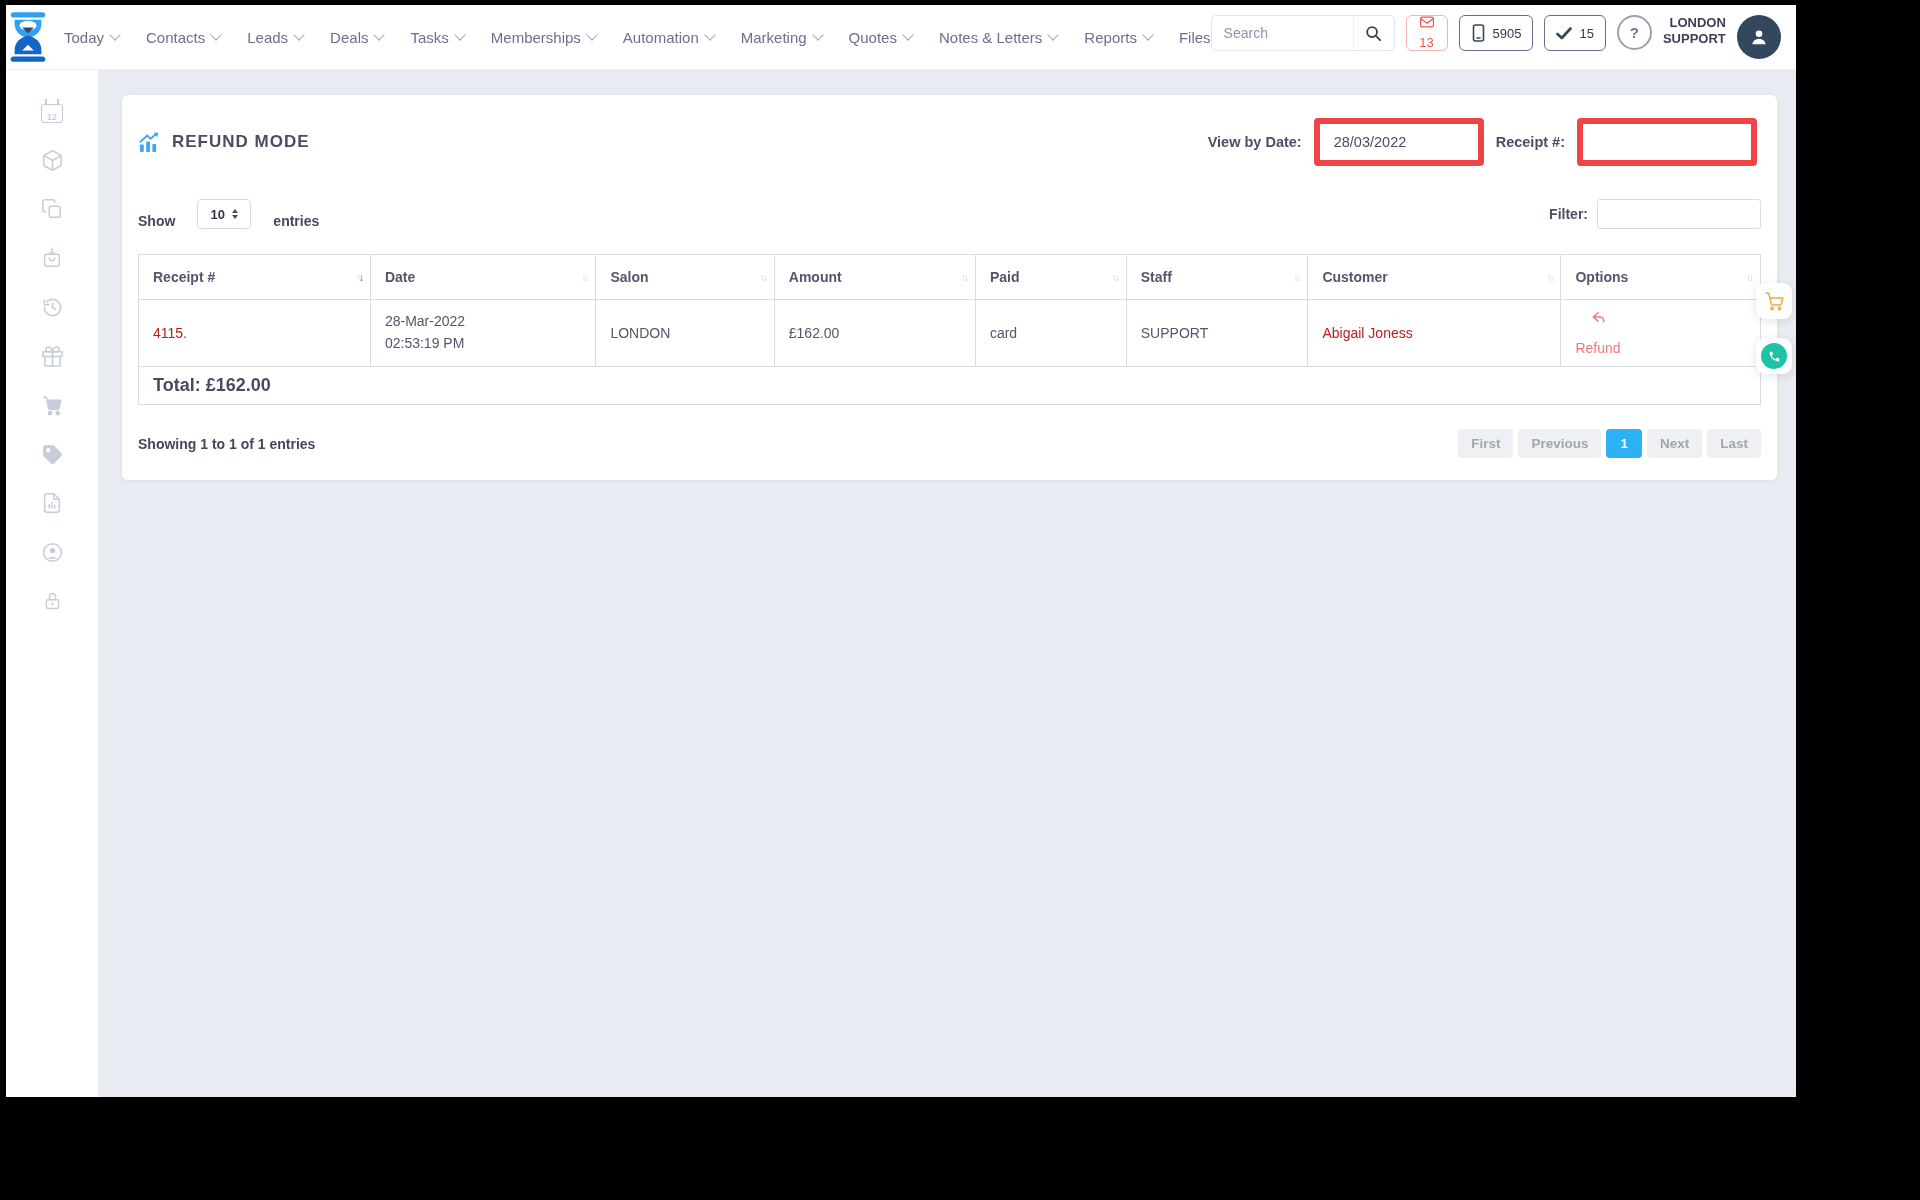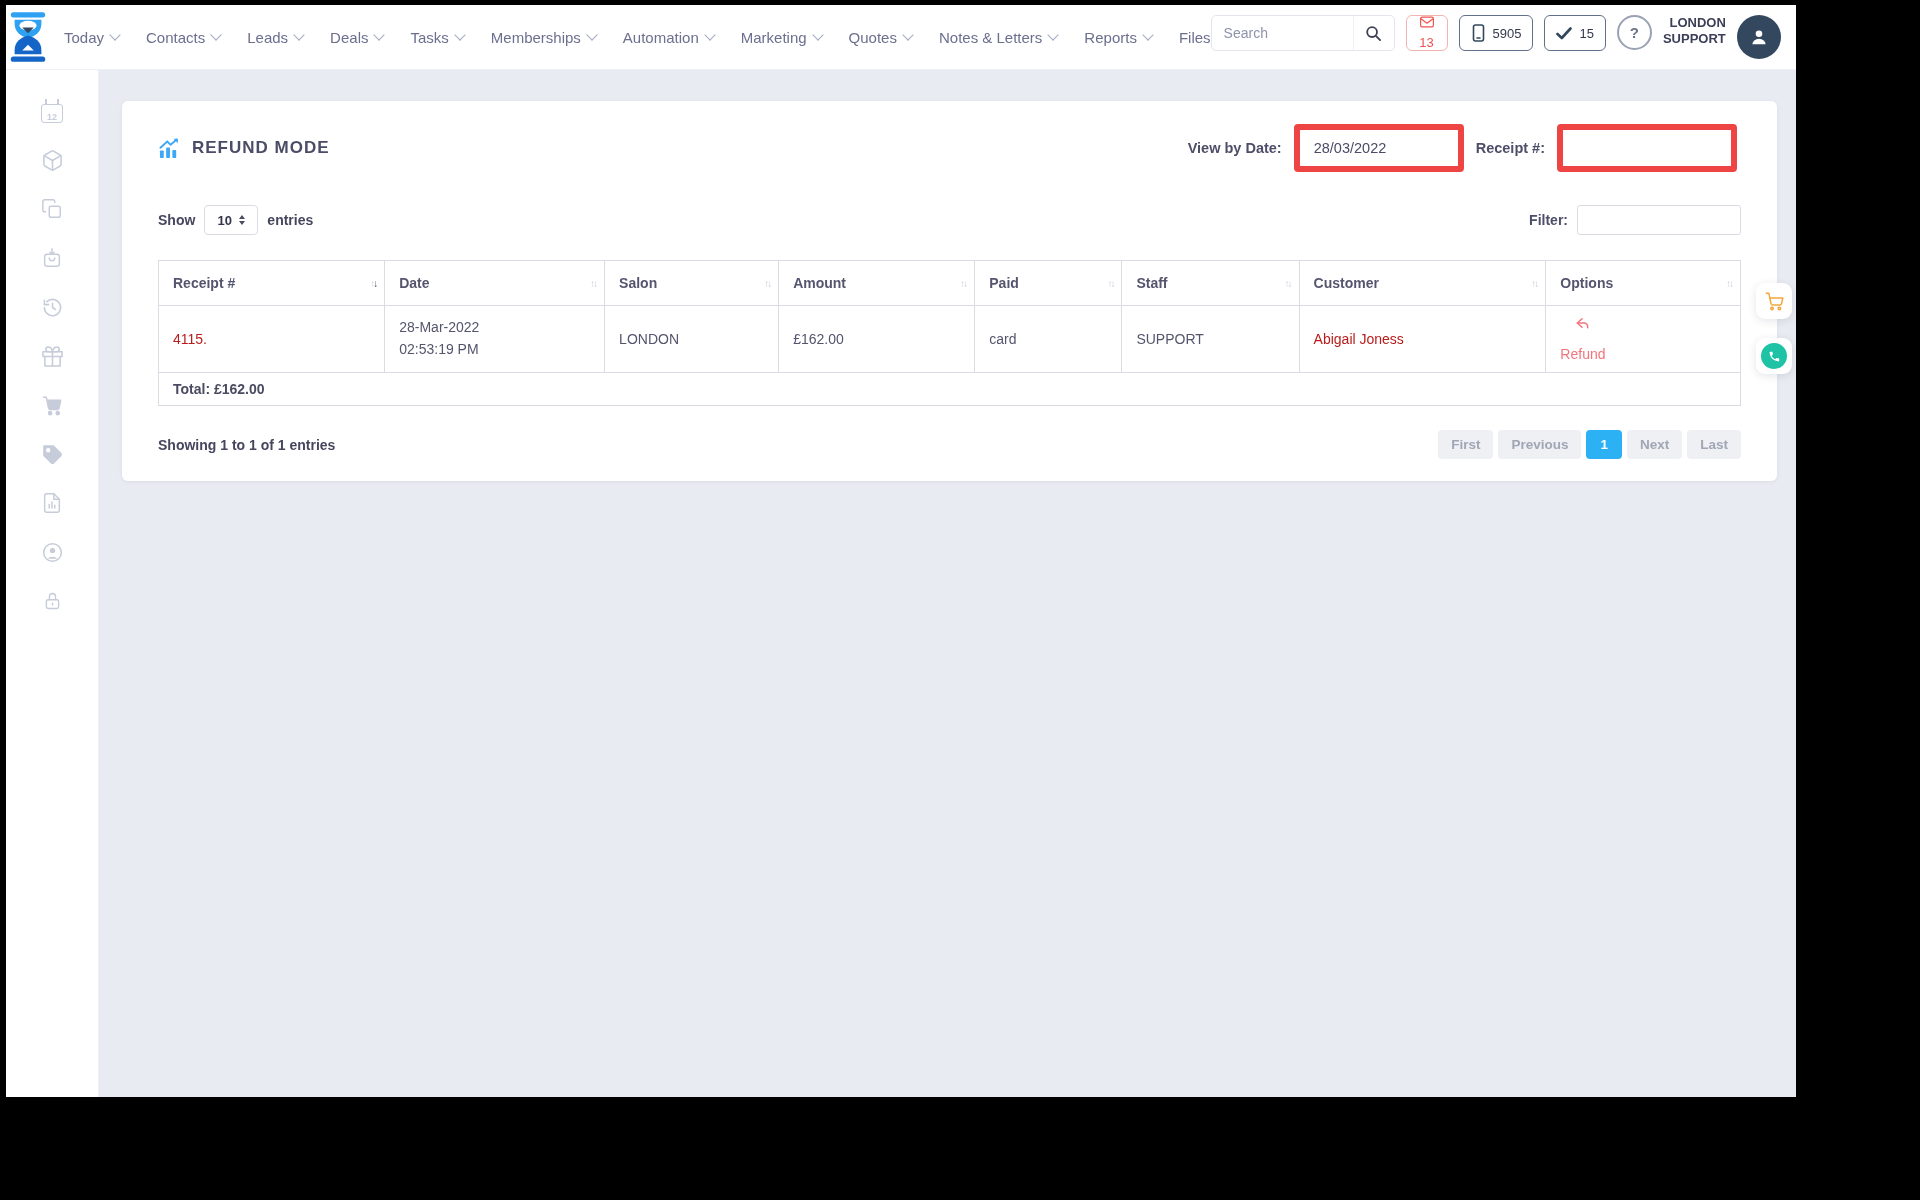--- a/index.html
+++ b/index.html
@@ -25,49 +25,49 @@
   
   .sidebar{position:absolute;left:0;top:64px;bottom:0;width:92px;background:#fff;display:flex;flex-direction:column;align-items:center;padding-top:30px;gap:25px;box-shadow:1px 0 0 #eef0f5;z-index:5;}
   .side-btn{width:26px;height:24px;display:flex;align-items:center;justify-content:center;cursor:pointer;color:#c6ccd9;}
   .cal-icon{width:20px;height:17px;border:1.6px solid #c6ccd9;border-radius:3px;position:relative;margin-top:4px;}
   .cal-icon::before,.cal-icon::after{content:"";position:absolute;top:-6px;width:1.6px;height:5px;background:#c6ccd9;}
   .cal-icon::before{left:3px;} .cal-icon::after{right:3px;}
   .cal-num{position:absolute;left:0;right:0;bottom:0px;text-align:center;font-size:9px;font-weight:700;color:#c6ccd9;}
 
   
   .main{position:absolute;left:92px;top:64px;right:0;bottom:0;}
-  .card{position:absolute;left:24px;top:26px;right:19px;background:#fff;border-radius:6px;box-shadow:0 1px 4px rgba(40,50,90,.07);padding:23px 36px 22px;margin-top:6px;}
+  .card{position:absolute;left:24px;top:26px;right:19px;background:#fff;border-radius:6px;box-shadow:0 1px 4px rgba(40,50,90,.07);padding:23px 16px 22px;}
   .card-head{display:flex;align-items:center;}
   .page-title{display:flex;align-items:center;gap:11px;font-size:17px;font-weight:700;letter-spacing:1px;color:#4b4c66;}
   .head-filters{margin-left:auto;display:flex;align-items:center;gap:12px;}
   .flabel{font-size:14.5px;font-weight:700;color:#4d4e68;}
   .finput{height:36px;border:6px solid #ef4444;border-radius:4px;font-size:14.5px;color:#4b4c66;padding:0 14px;font-family:inherit;outline:0;}
   .date-input{width:130px;}
   .receipt-input{width:140px;margin-right:4px;}
 
   .ctrl-row{display:flex;align-items:center;margin-top:33px;}
-  .show-group{display:flex;align-items:center;gap:9px;font-size:14px;color:#45465e;font-weight:600;}
+  .show-group{display:flex;align-items:flex-end;gap:22px;font-size:14px;color:#45465e;font-weight:600;}
   .select-box{display:flex;align-items:center;justify-content:center;gap:7px;width:52px;height:28px;border:1px solid #d9dce3;border-radius:4px;font-size:13px;color:#34354a;cursor:pointer;background:#fff;}
   .stepper{display:flex;flex-direction:column;gap:2px;}
   .stepper i{width:0;height:0;border-left:3.5px solid transparent;border-right:3.5px solid transparent;display:block;}
   .stepper .up{border-bottom:4.5px solid #4a4b60;}
   .stepper .dn{border-top:4.5px solid #4a4b60;}
   .filter-group{margin-left:auto;display:flex;align-items:center;gap:9px;font-size:14px;font-weight:700;color:#4d4e68;}
   .filter-input{height:28px;width:146px;border:1px solid #d9dce3;border-radius:3px;outline:0;padding:0 8px;font-size:13px;color:#4b4c66;font-family:inherit;}
 
   table.data{width:100%;border-collapse:collapse;margin-top:25px;font-size:14px;color:#54556c;}
   table.data th,table.data td{border:1px solid #d9dce3;text-align:left;padding:10px 14px;font-weight:400;}
   table.data th{font-weight:700;color:#54556e;height:24px;position:relative;}
   .sort{position:absolute;right:8px;top:50%;transform:translateY(-50%);font-size:10px;letter-spacing:-2px;color:#c9cdd8;}
   .sort b{font-weight:400;color:#c9cdd8;}
   .sort.active b.dn{color:#4b4c64;}
   td.dbl{line-height:1.55;}
   .link{color:#b91c1c;cursor:pointer;}
   .refund-link{color:#f4747c;display:inline-flex;align-items:center;gap:16px;cursor:pointer;flex-direction:column;}
-  .total-row{border:1px solid #d9dce3;margin-top:-1px;padding:8px 14px;font-size:14px;font-weight:600;color:#4a4b62;}
+  .total-row{border:1px solid #d9dce3;margin-top:-1px;padding:8px 14px;font-size:18px;font-weight:600;color:#4a4b62;}
 
   .foot-row{display:flex;align-items:center;margin-top:24px;}
   .showing{font-size:14px;font-weight:600;color:#45465e;}
   .pager{margin-left:auto;display:flex;gap:5px;}
   .page-btn{background:#eef0f4;border:0;border-radius:4px;color:#a0a6b4;font-size:13.5px;font-weight:600;padding:7px 13px;cursor:pointer;font-family:inherit;}
   .page-btn.active{background:#2db1f5;color:#fff;padding:7px 14px;}
 
   .w1{width:14.3%;} .w2{width:13.9%;} .w3{width:11%;} .w4{width:12.4%;}
   .w5{width:9.3%;} .w6{width:11.2%;} .w7{width:15.6%;} .w8{width:12.3%;}
 

